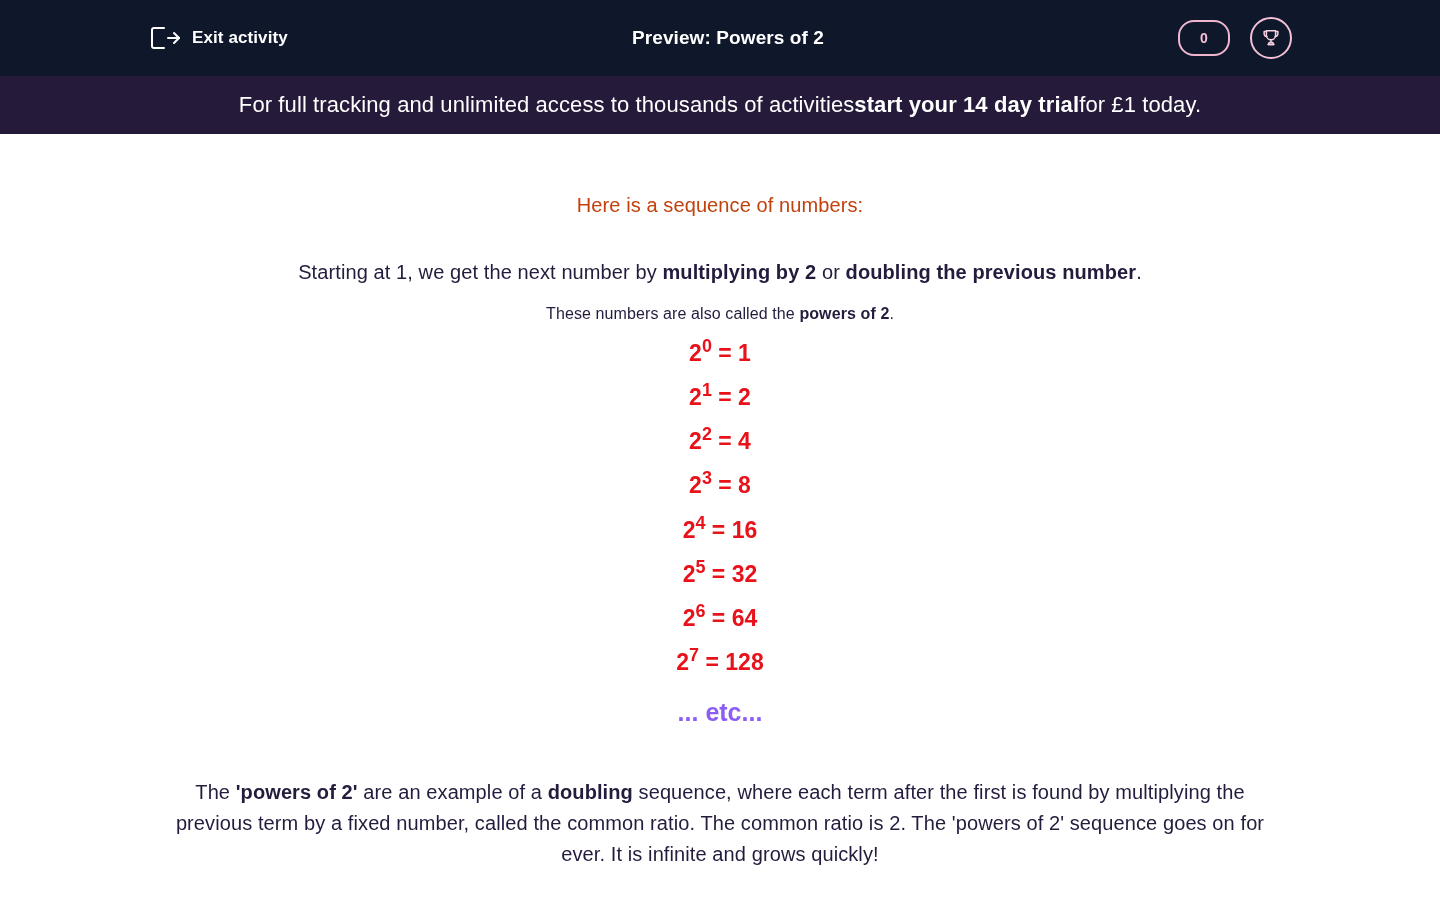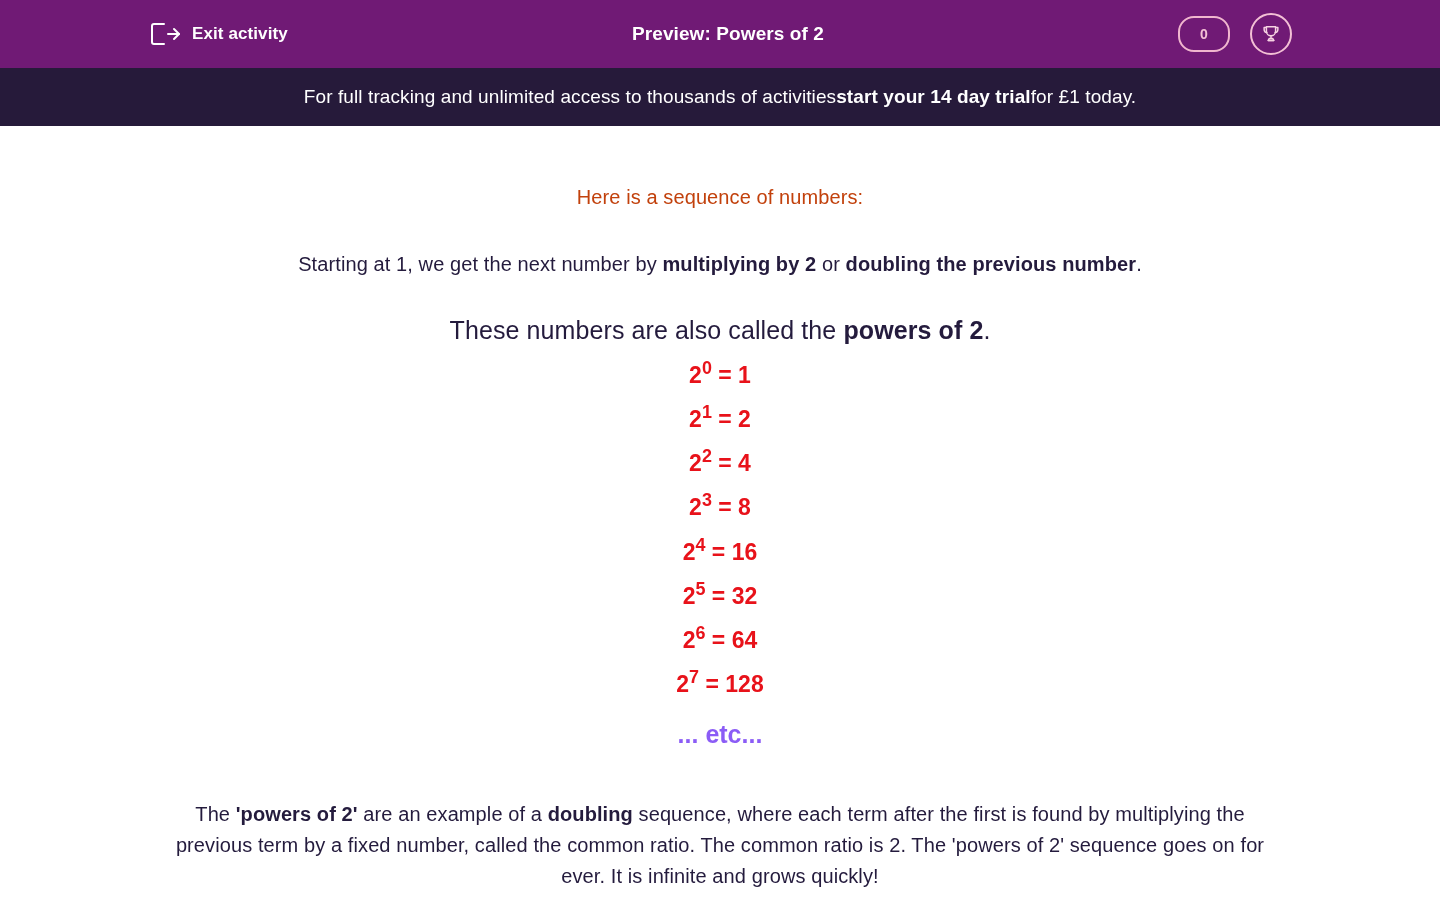--- a/index.html
+++ b/index.html
@@ -11,22 +11,22 @@
     height: 900px;
     background: #ffffff;
     font-family: "Liberation Sans", sans-serif;
     color: #241b3d;
     overflow: hidden;
   }
 
   
   .topbar {
     position: relative;
-    height: 68px;
-    background: #701a75;
+    height: 76px;
+    background: #0f172a;
     display: flex;
     align-items: center;
   }
   .exit-activity {
     position: absolute;
     left: 148px;
     display: flex;
     align-items: center;
     gap: 10px;
     cursor: pointer;
@@ -86,21 +86,21 @@
   .trophy-circle svg { display: block; }
 
   
   .promo {
     height: 58px;
     background: #261a3a;
     color: #ffffff;
     display: flex;
     align-items: center;
     justify-content: center;
-    font-size: 19px;
+    font-size: 22px;
     letter-spacing: .1px;
   }
   .promo b { font-weight: 700; }
 
   
   .content {
     text-align: center;
     padding-top: 48px;
   }
   .lead {
@@ -121,22 +121,22 @@
 
   .rule {
     margin-top: 44px;
     font-size: 20px;
     font-weight: 500;
     letter-spacing: .1px;
   }
   .rule b { font-weight: 700; }
 
   .called {
-    margin-top: 40px;
-    font-size: 25px;
+    margin-top: 21px;
+    font-size: 16px;
     font-weight: 500;
     letter-spacing: .1px;
   }
   .called b { font-weight: 700; }
 
   .powers-list {
     margin-top: 8px;
     color: #e8121a;
     font-size: 23px;
     font-weight: 700;

